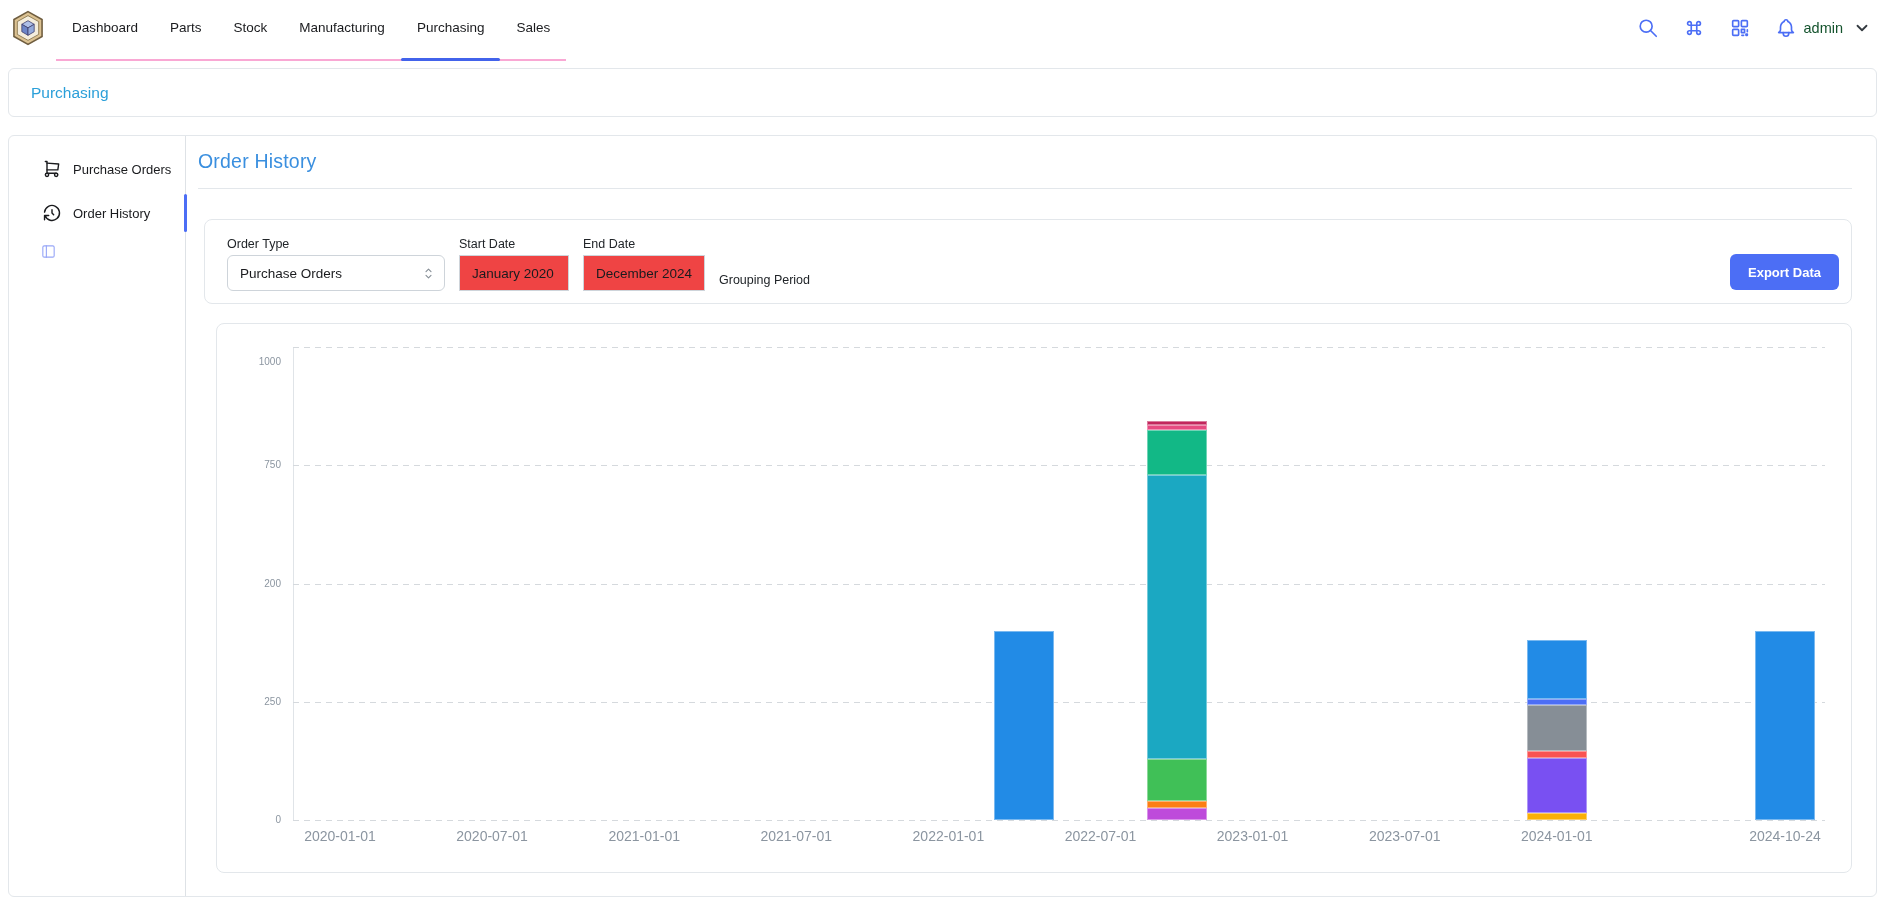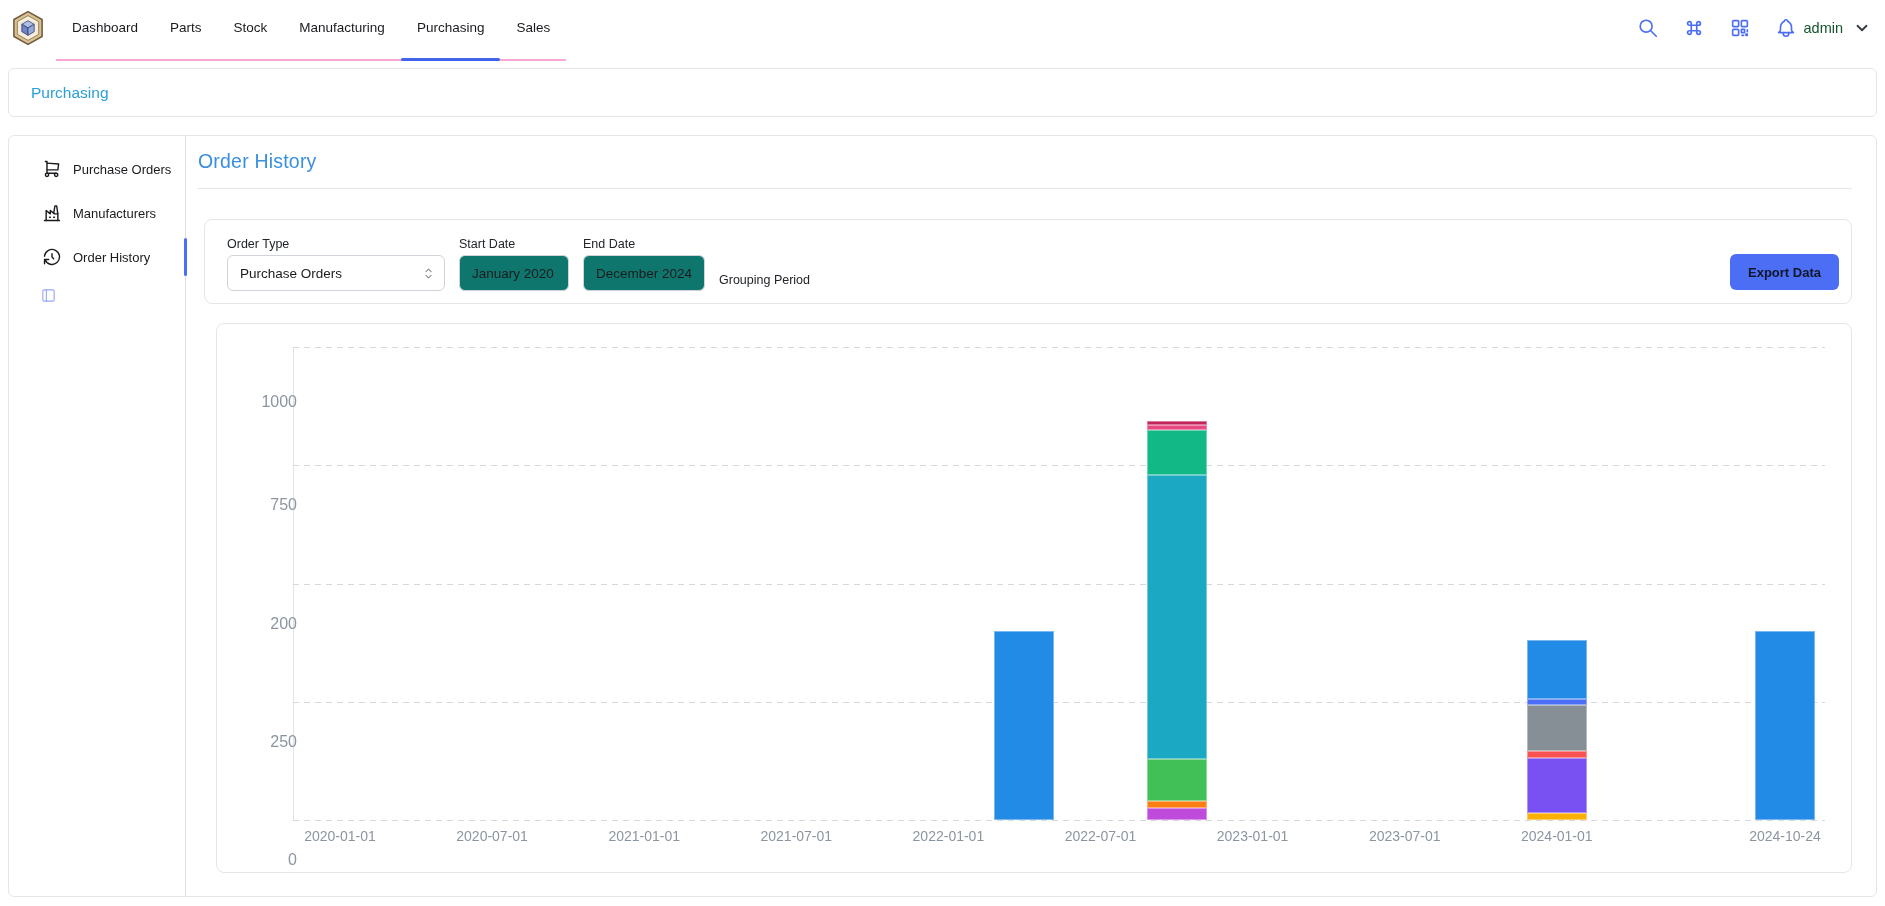--- a/index.html
+++ b/index.html
@@ -53,38 +53,38 @@
   .filter-card { margin:30px 0 0 6px; border:1px solid #e3e7eb; border-radius:8px;
     padding:10px 12px 12px 22px; display:flex; align-items:flex-end; gap:14px; height:85px; }
   .field { display:flex; flex-direction:column; }
   .field label { font-size:12.5px; font-weight:500; color:#212529; margin-bottom:4px; }
   .selectbox { height:36px; border:1px solid #ced4da; border-radius:6px; background:#fff;
     display:flex; align-items:center; padding:0 8px 0 12px; cursor:pointer; }
   .selectbox .val { font-size:13.5px; color:#1a1b1e; flex:1; }
   .selectbox svg { width:15px; height:15px; stroke:#868e96; fill:none; stroke-width:1.8;
     stroke-linecap:round; stroke-linejoin:round; }
   .selectbox.focused { border:2px solid #4c6ef5; padding:0 7px 0 11px; }
-  .datebox { height:36px; border:1px solid #ced4da; border-radius:6px; background:#0f766e;
+  .datebox { height:36px; border:1px solid #ced4da; border-radius:0; background:#ef4444;
     font-size:13.5px; color:#1a1b1e; padding:0 12px; font-family:"Liberation Sans",sans-serif; cursor:pointer; }
   .w-ordertype { width:218px; } .w-start { width:110px; } .w-end { width:122px; } .w-group { width:218px; }
   .filter-spacer { flex:1; }
-  .export-btn { height:36px; padding:0 18px; background:#4c6ef5; color:#0f172a; border:none;
+  .export-btn { height:36px; padding:0 18px; background:#4c6ef5; color:#ffffff; border:none;
     border-radius:6px; font-size:13px; font-weight:600; cursor:pointer; margin-bottom:1px;
     font-family:"Liberation Sans",sans-serif; }
 
   
   .chart-card { margin:19px 0 0 18px; width:1636px; height:550px; border:1px solid #e3e7eb;
     border-radius:8px; position:relative; background:#fff; }
   #plot { position:absolute; inset:0; }
   #plot::before { content:""; position:absolute; left:76px; top:23px; width:1px; height:473px;
     background:#e0e4e8; }
   .gridline { position:absolute; height:1px;
     background:repeating-linear-gradient(90deg,#d5d9dd 0 6px,transparent 6px 11px); }
-  .ytick { position:absolute; left:20px; width:60px; text-align:right; font-size:16px;
-    color:#8b95a0; line-height:16px;margin-top:40px; }
+  .ytick { position:absolute; left:4px; width:60px; text-align:right; font-size:10px;
+    color:#8b95a0; line-height:16px; }
   .xtick { position:absolute; top:504px; width:96px; text-align:center; font-size:14px;
     color:#8b95a0; }
   .seg { position:absolute; width:60px; box-shadow:inset 0 0 0 1px rgba(255,255,255,.4); cursor:pointer; }
 </style>
 </head>
 <body>
 
 <div class="navbar">
   <div class="logo">
     <svg viewBox="0 0 32 32">
@@ -147,29 +147,20 @@
 
   <div class="side-nav">
     <div class="nav-item">
       <svg viewBox="0 0 24 24">
         <circle cx="6" cy="19" r="2"></circle>
           <circle cx="17" cy="19" r="2"></circle>
         <path d="M17 17H6V3H4"></path>
           <path d="M6 5l14 1l-1 7H6"></path>
       </svg>
       <span>Purchase Orders</span>
-    </div>
-    <div class="nav-item">
-      <svg viewBox="0 0 24 24">
-        <path d="M3 21h18"></path>
-        <path d="M5 21v-12l5 4v-4l5 4h4"></path>
-        <path d="M19 21v-8l-1.4-9.6h-2.1l-1.4 8.6"></path>
-        <path d="M9 17h1 M14 17h1"></path>
-      </svg>
-      <span>Manufacturers</span>
     </div>
     <div class="nav-item active">
       <svg viewBox="0 0 24 24">
         <path d="M12 8v4l2 2"></path>
         <path d="M3.05 11a9 9 0 1 1 .5 4m-.5 5v-5h5"></path>
       </svg>
       <span>Order History</span>
     </div>
     <div class="collapse-btn">
       <svg viewBox="0 0 24 24">

